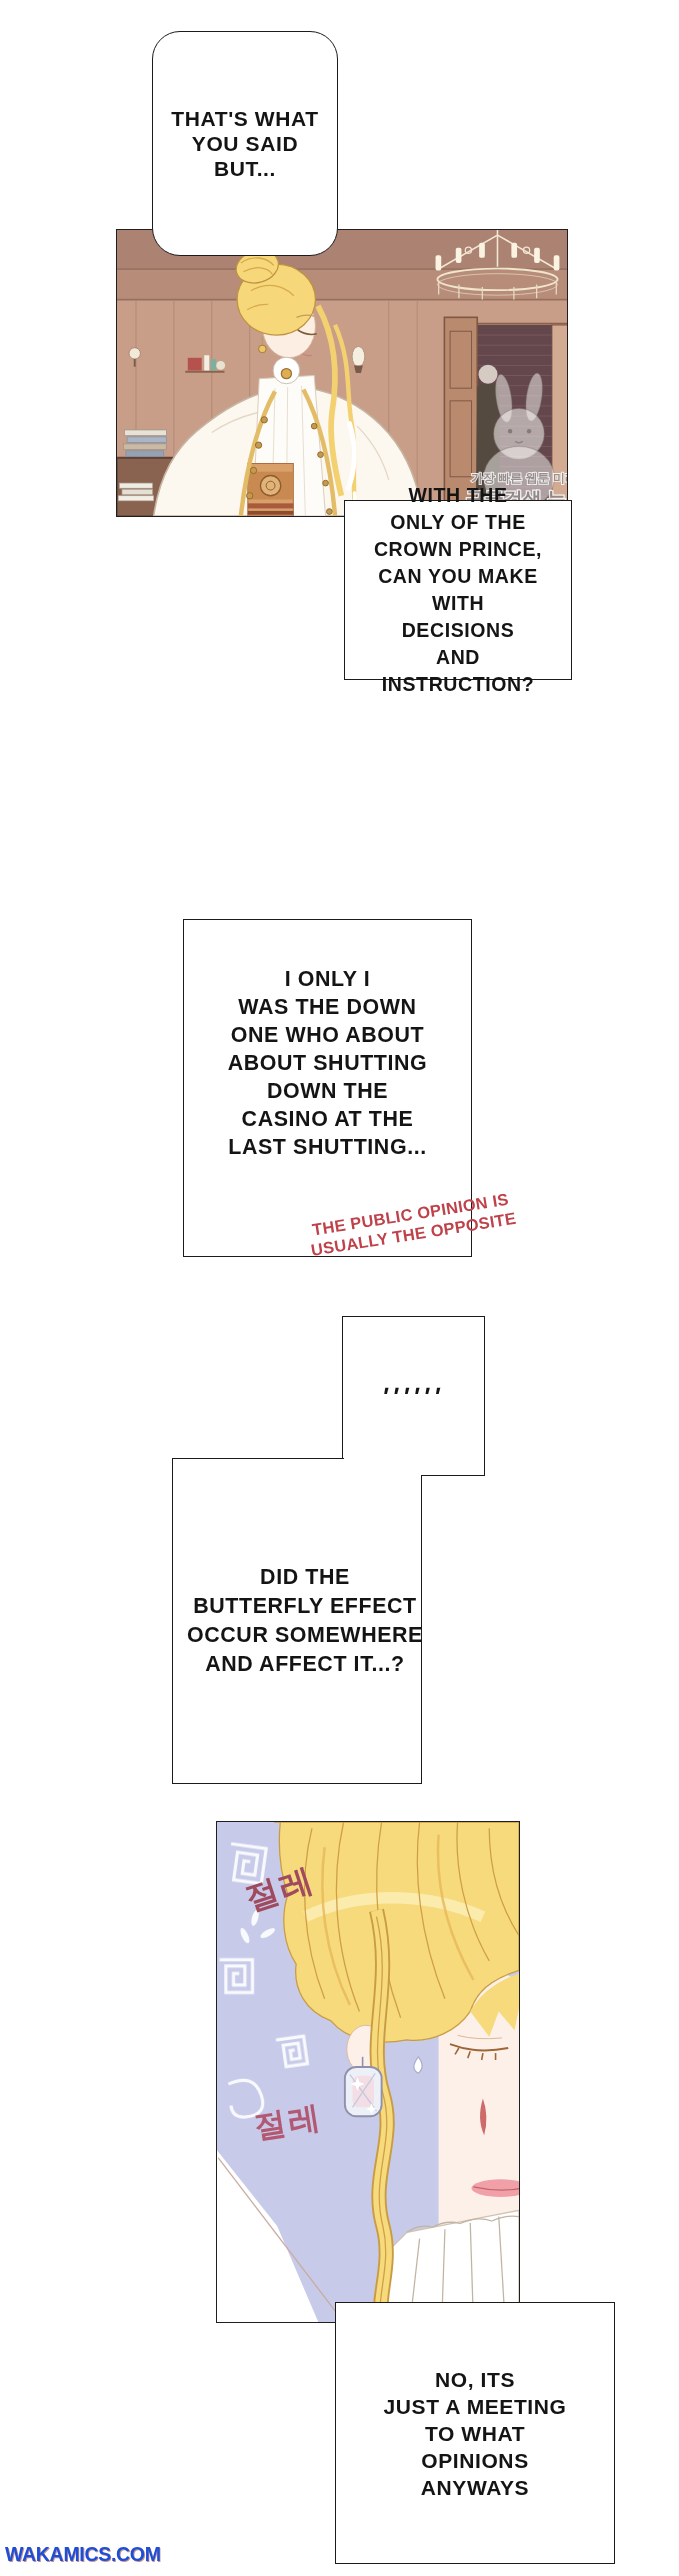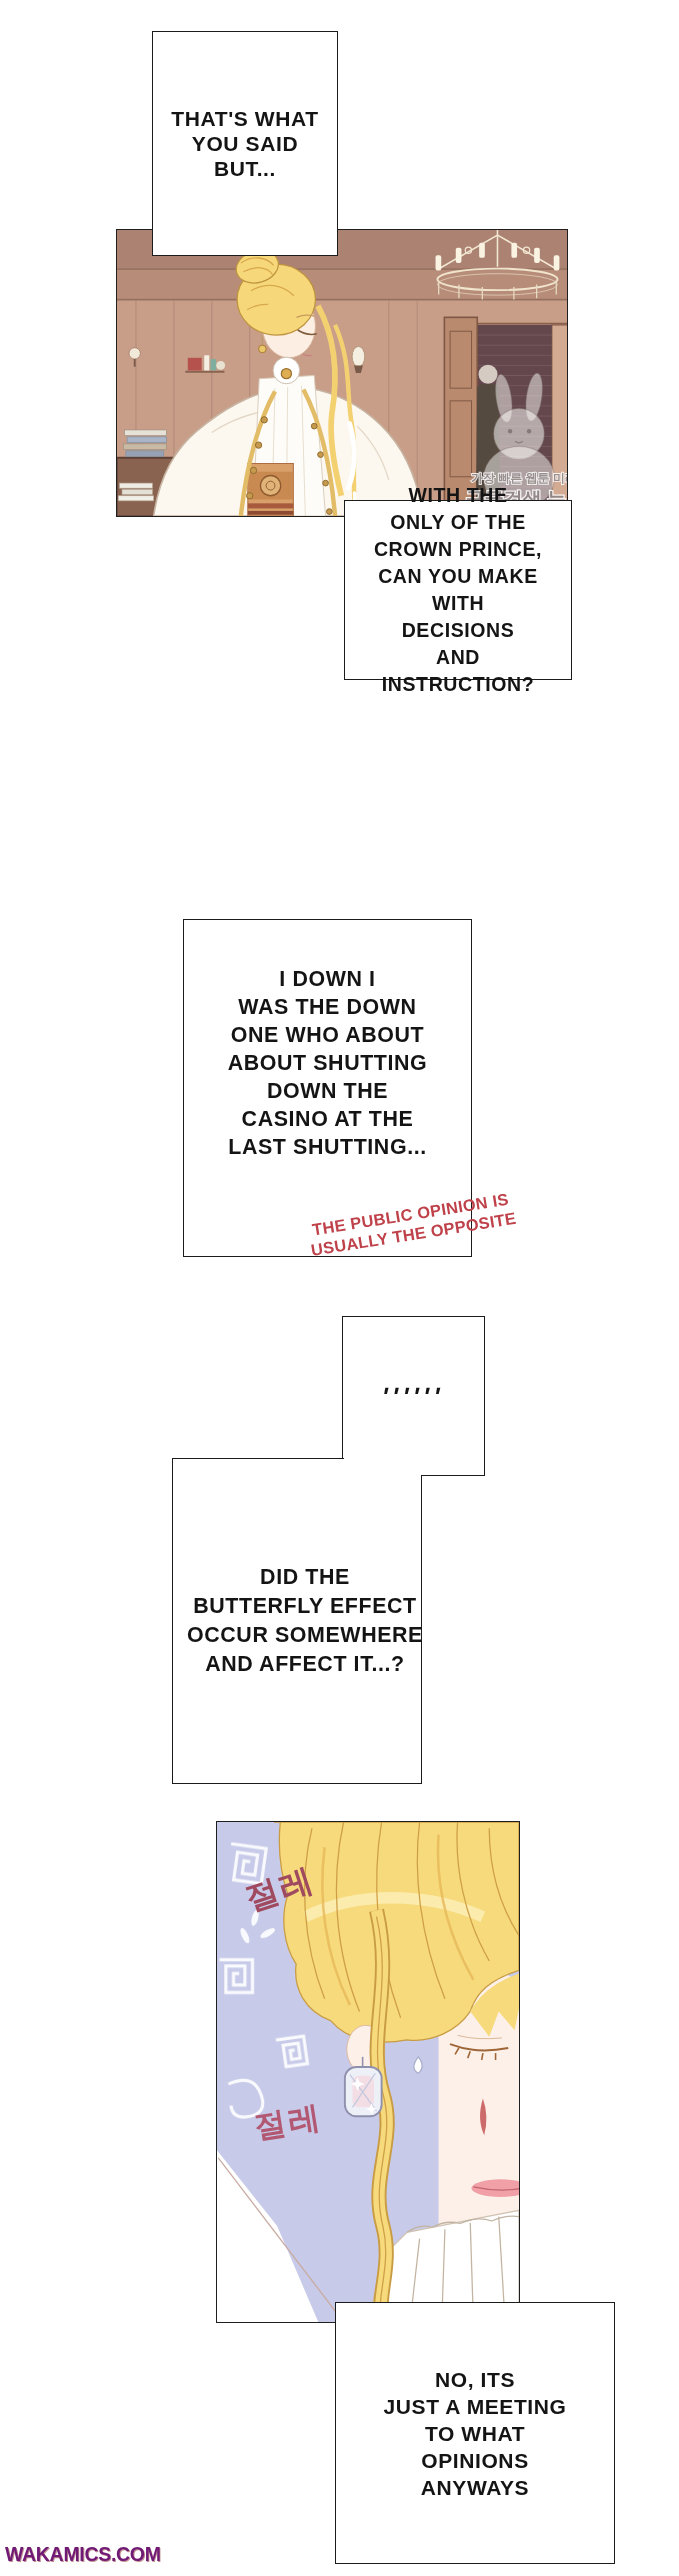--- a/index.html
+++ b/index.html
@@ -3,21 +3,21 @@
 <meta charset="utf-8">
 <style>
   html,body{margin:0;padding:0;background:#ffffff;}
   .page{position:relative;width:679px;height:2576px;background:#ffffff;overflow:hidden;
         font-family:"Liberation Sans","DejaVu Sans",sans-serif;}
   .abs{position:absolute;}
   
   .bubble{position:absolute;background:#ffffff;border:1.9px solid #1b1b1b;box-sizing:border-box;
           display:flex;align-items:center;justify-content:center;text-align:center;z-index:2;}
   .btxt{font-weight:700;color:#141414;letter-spacing:0.6px;white-space:nowrap;}
-  .b1{left:152px;top:31px;width:186px;height:225px;}
+  .b1{left:152px;top:31px;width:186px;height:225px;border-radius:28px;}
   .b1 .btxt{font-size:21px;line-height:25px;}
   .b2{left:344px;top:500px;width:228px;height:180px;z-index:3;}
   .b2 .btxt{font-size:19.5px;line-height:27px;}
   .b3{left:183px;top:919px;width:289px;height:338px;padding-bottom:50px;}
   .b3 .btxt{font-size:21.4px;line-height:28px;}
   .b6{left:335px;top:2302px;width:280px;height:262px;z-index:3;}
   .b6 .btxt{font-size:21px;line-height:27px;}
   
   .b4border{left:342px;top:1316px;width:143px;height:160px;z-index:1;}
   .b5border{left:172px;top:1458px;width:250px;height:326px;z-index:1;}
@@ -31,21 +31,21 @@
   .b5text .btxt{font-size:21.4px;line-height:29px;}
   
   .rednote{left:280px;top:1205px;width:264px;z-index:4;transform:rotate(-9deg);
            color:#bf4149;font-weight:700;font-size:16.4px;line-height:19.5px;text-align:center;letter-spacing:0.3px;white-space:nowrap;}
   
   .panel{position:absolute;border:1.9px solid #1f1f1f;box-sizing:border-box;z-index:1;overflow:hidden;background:#c89e89;}
   .panel1{left:116px;top:229px;width:452px;height:288px;}
   .panel2{left:216px;top:1821px;width:304px;height:502px;background:#c7cbe9;}
   .panel svg{display:block;width:100%;height:100%;}
   
-  .site{left:5px;top:2543px;z-index:2;font-size:19.5px;font-weight:900;color:#701a75;
+  .site{left:5px;top:2543px;z-index:2;font-size:19.5px;font-weight:900;color:#1d4ed8;
         letter-spacing:-0.3px;text-shadow:0.9px 0.9px 0 rgba(120,10,14,.45);white-space:nowrap;}
 </style>
 </head>
 <body>
 
 <div class="page">
 
   <div class="panel panel1">
     <svg viewBox="0 0 712 452" preserveAspectRatio="none">
 
@@ -324,21 +324,21 @@
 
   <div class="bubble b1">
     <div class="btxt"><span>THAT'S WHAT</span><br><span>YOU SAID</span><br><span>BUT...</span></div>
   </div>
 
   <div class="bubble b2">
     <div class="btxt"><span>WITH THE</span><br><span>ONLY OF THE</span><br><span>CROWN PRINCE,</span><br><span>CAN YOU MAKE</span><br><span>WITH</span><br><span>DECISIONS</span><br><span>AND</span><br><span>INSTRUCTION?</span></div>
   </div>
 
   <div class="bubble b3">
-    <div class="btxt"><span>I DOWN I</span><br><span>WAS THE DOWN</span><br><span>ONE WHO ABOUT</span><br><span>ABOUT SHUTTING</span><br><span>DOWN THE</span><br><span>CASINO AT THE</span><br><span>LAST SHUTTING...</span></div>
+    <div class="btxt"><span>I ONLY I</span><br><span>WAS THE DOWN</span><br><span>ONE WHO ABOUT</span><br><span>ABOUT SHUTTING</span><br><span>DOWN THE</span><br><span>CASINO AT THE</span><br><span>LAST SHUTTING...</span></div>
   </div>
 
   <div class="abs rednote">
     <span>THE PUBLIC OPINION IS</span><br><span>USUALLY THE OPPOSITE</span>
   </div>
 
   <div class="bborder b4border"></div>
   <div class="bborder b5border"></div>
   <div class="bfill b4fill"></div>
   <div class="bfill b5fill"></div>

